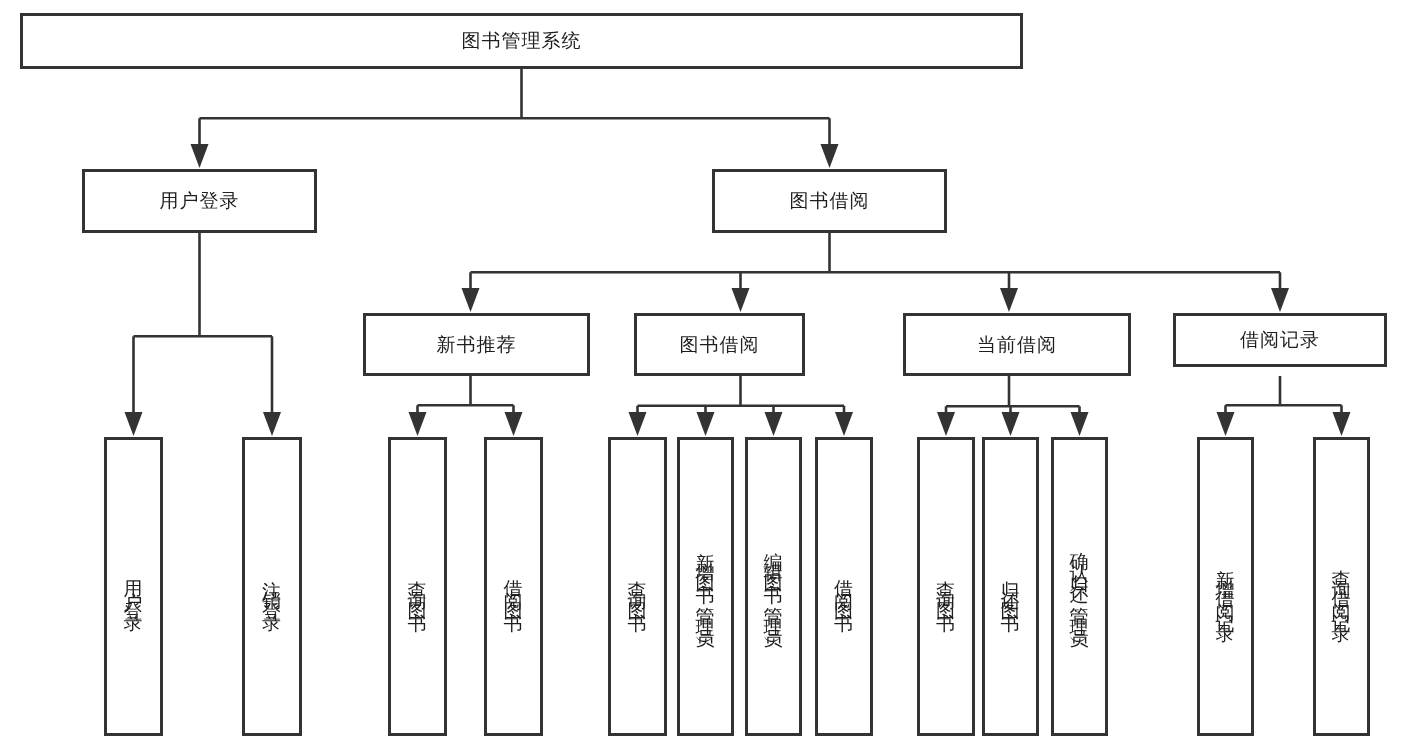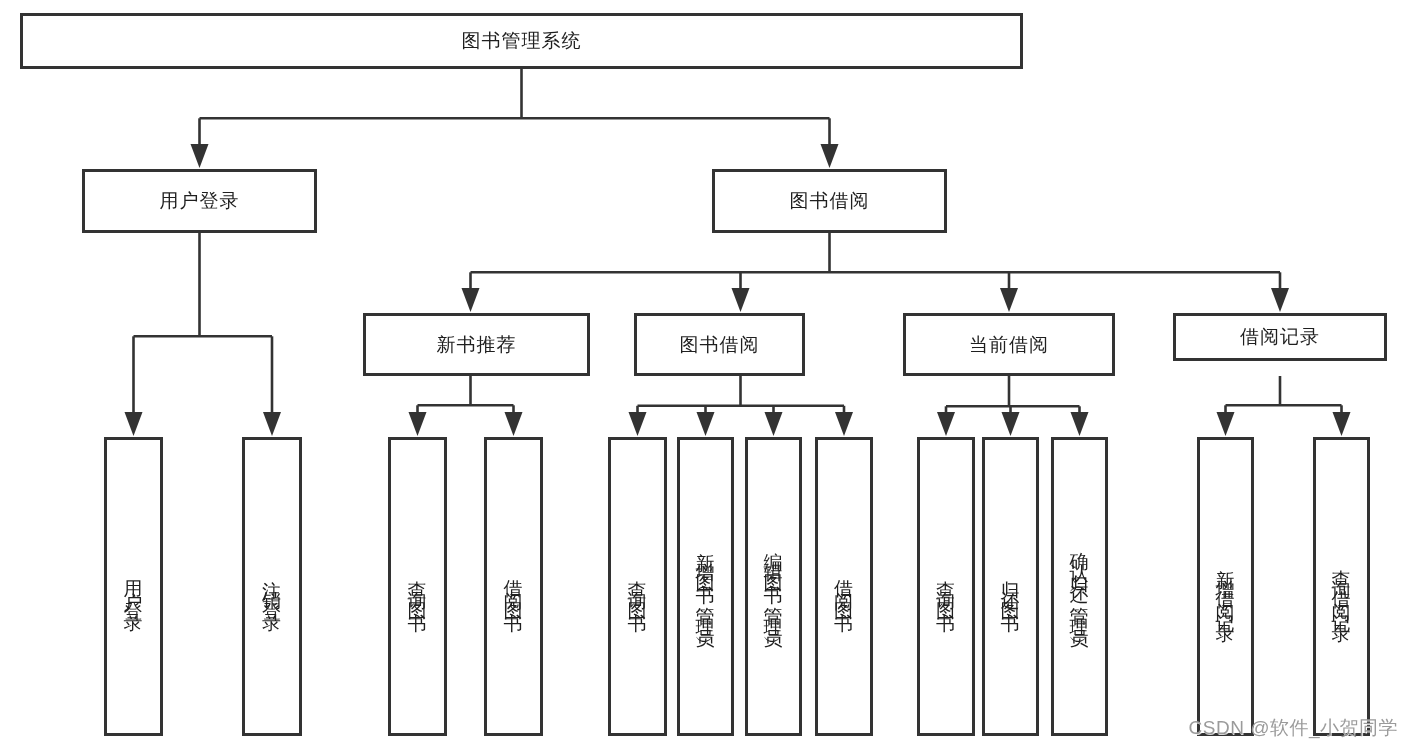--- a/index.html
+++ b/index.html
@@ -37,22 +37,22 @@
     text-align: center;
   }
   
   .n-root  { left: 20px;  top: 13px;  width: 1003px; height: 56px; }
   
   .n-login { left: 82px;  top: 169px; width: 235px; height: 64px; }
   .n-mgmt  { left: 712px; top: 169px; width: 235px; height: 64px; }
   
   .n-rec   { left: 363px;  top: 313px; width: 227px; height: 63px; }
   .n-bor   { left: 634px;  top: 313px; width: 171px; height: 63px; justify-content: center; }
-  .n-cur   { left: 903px;  top: 313px; width: 212px; height: 63px; }
-  .n-log   { left: 1173px; top: 313px; width: 214px; height: 48px; }
+  .n-cur   { left: 903px;  top: 313px; width: 228px; height: 63px; }
+  .n-log   { left: 1173px; top: 313px; width: 214px; height: 54px; }
   
   .n-a1 { left: 104px;  top: 437px; width: 59px; height: 299px; }
   .n-a2 { left: 242px;  top: 437px; width: 60px; height: 299px; }
   .n-b1 { left: 388px;  top: 437px; width: 59px; height: 299px; }
   .n-b2 { left: 484px;  top: 437px; width: 59px; height: 299px; }
   .n-c1 { left: 608px;  top: 437px; width: 59px; height: 299px; }
   .n-c2 { left: 677px;  top: 437px; width: 57px; height: 299px; }
   .n-c3 { left: 745px;  top: 437px; width: 57px; height: 299px; }
   .n-c4 { left: 815px;  top: 437px; width: 58px; height: 299px; }
   .n-d1 { left: 917px;  top: 437px; width: 58px; height: 299px; }
@@ -183,15 +183,14 @@
   <div class="node leaf n-c3">编辑图书（管理员）</div>
   <div class="node leaf n-c4">借阅图书</div>
 
   <div class="node leaf n-d1">查询图书</div>
   <div class="node leaf n-d2">归还图书</div>
   <div class="node leaf n-d3">确认归还（管理员）</div>
 
   <div class="node leaf n-e1">新增借阅记录</div>
   <div class="node leaf n-e2">查询借阅记录</div>
 
-  <div id="watermark">CSDN @软件_小贺同学</div>
 
 </div>
 
 </body></html>

